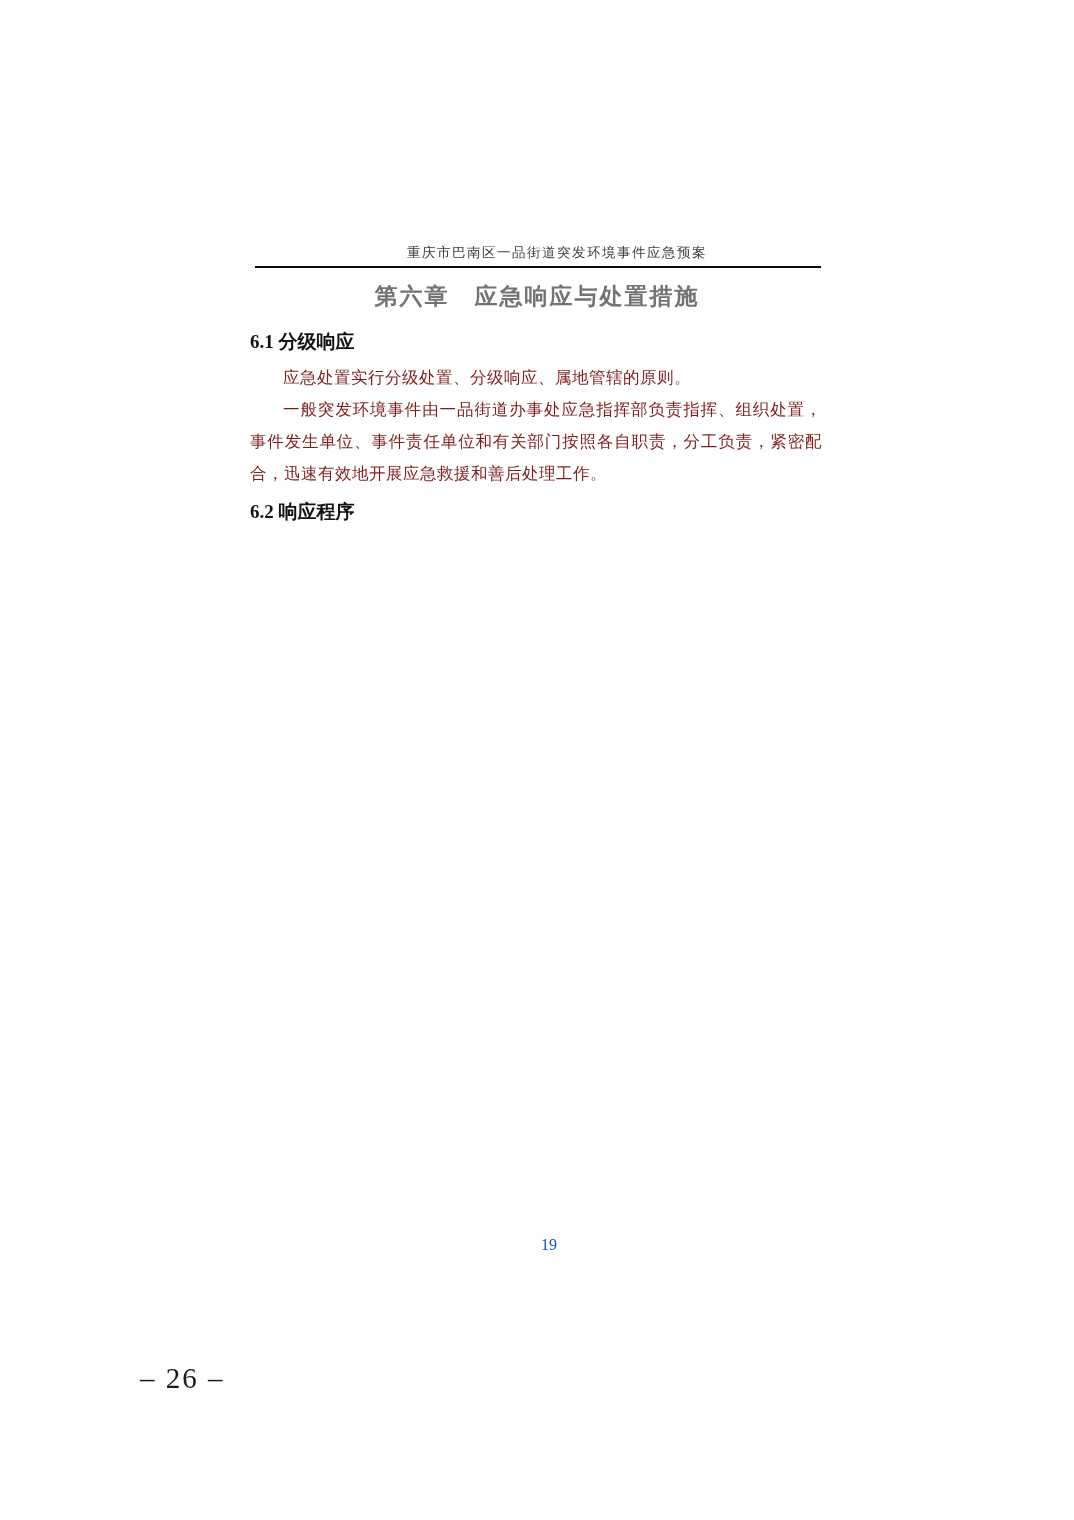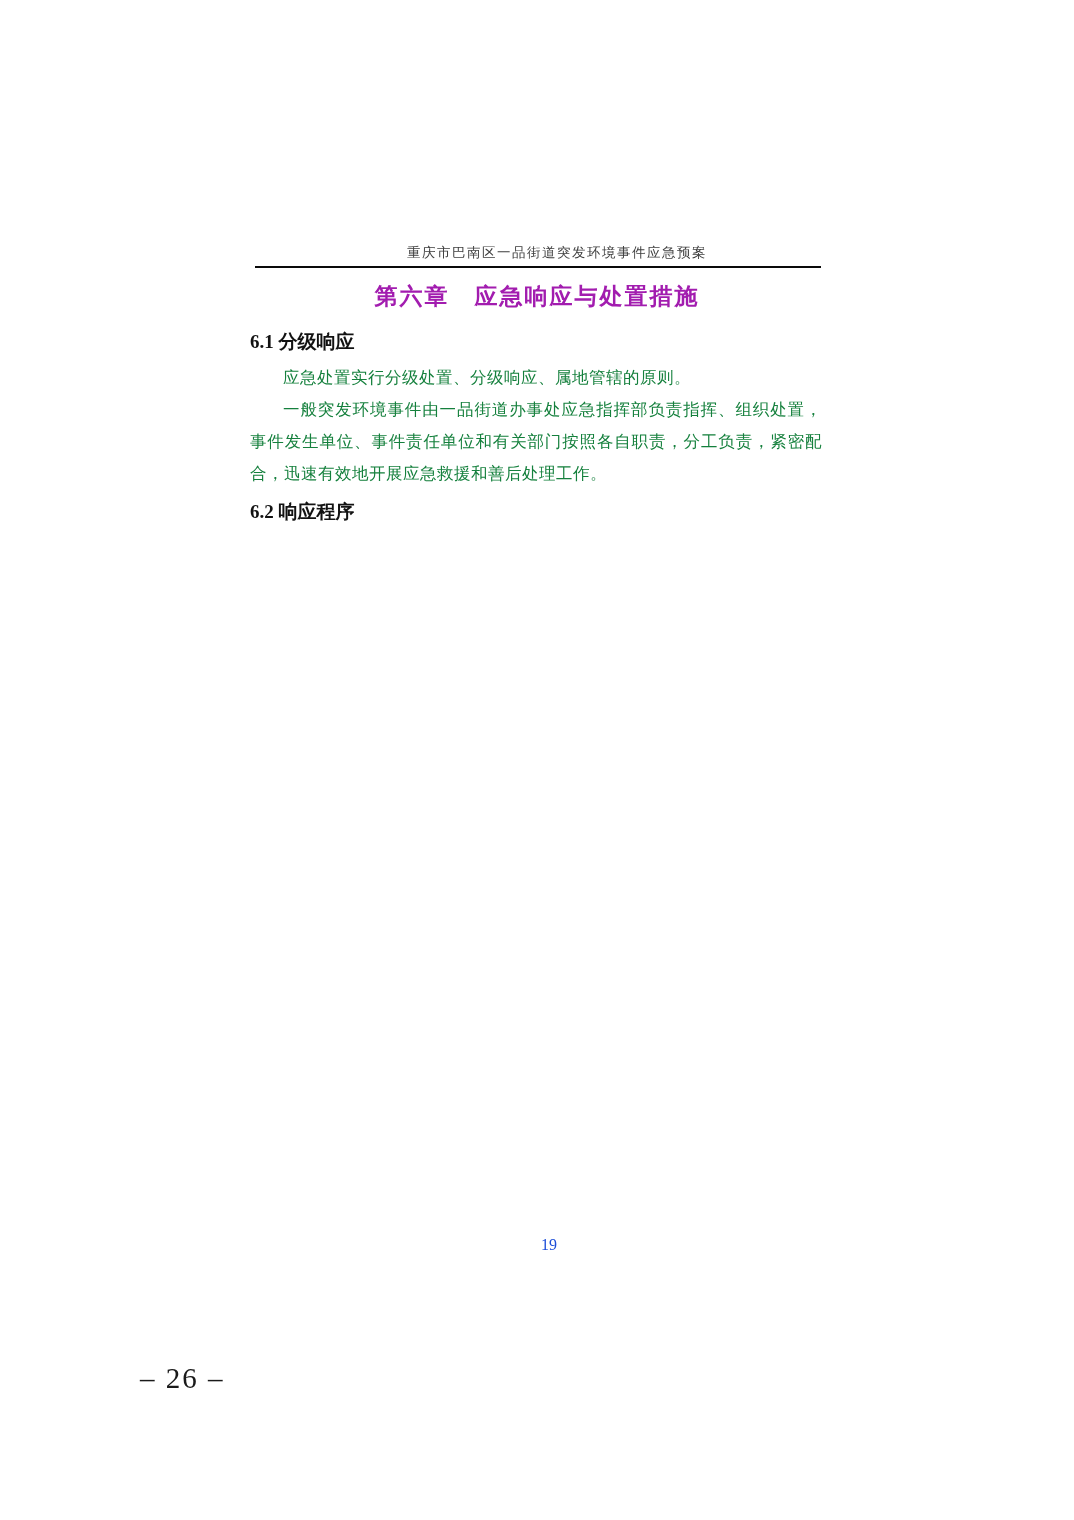--- a/index.html
+++ b/index.html
@@ -35,21 +35,21 @@
     position: absolute;
     top: 281px;
     left: 0;
     width: 100%;
     margin: 0;
     text-align: center;
     font-family: "Liberation Sans", "DejaVu Sans", sans-serif;
     font-size: 23px;
     font-weight: 700;
     letter-spacing: 2px;
-    color: #a21caf;
+    color: #737373;
   }
   .content {
     position: absolute;
     top: 330px;
     left: 250px;
     width: 572px;
   }
   .section-heading {
     margin: 0 0 8px 0;
     line-height: 24px;
@@ -58,21 +58,21 @@
     font-weight: 700;
     color: #121212;
   }
   .section-heading.second { margin-top: 10px; }
   .body-para {
     margin: 0;
     font-size: 16.5px;
     line-height: 32px;
     text-align: justify;
     text-indent: 2em;
-    color: #15803d;
+    color: #7f1d1d;
     letter-spacing: 0.5px;
   }
   .page-number {
     position: absolute;
     top: 1236px;
     left: 0;
     width: 100%;
     text-align: center;
     font-size: 16px;
     color: #1d4ed8;

